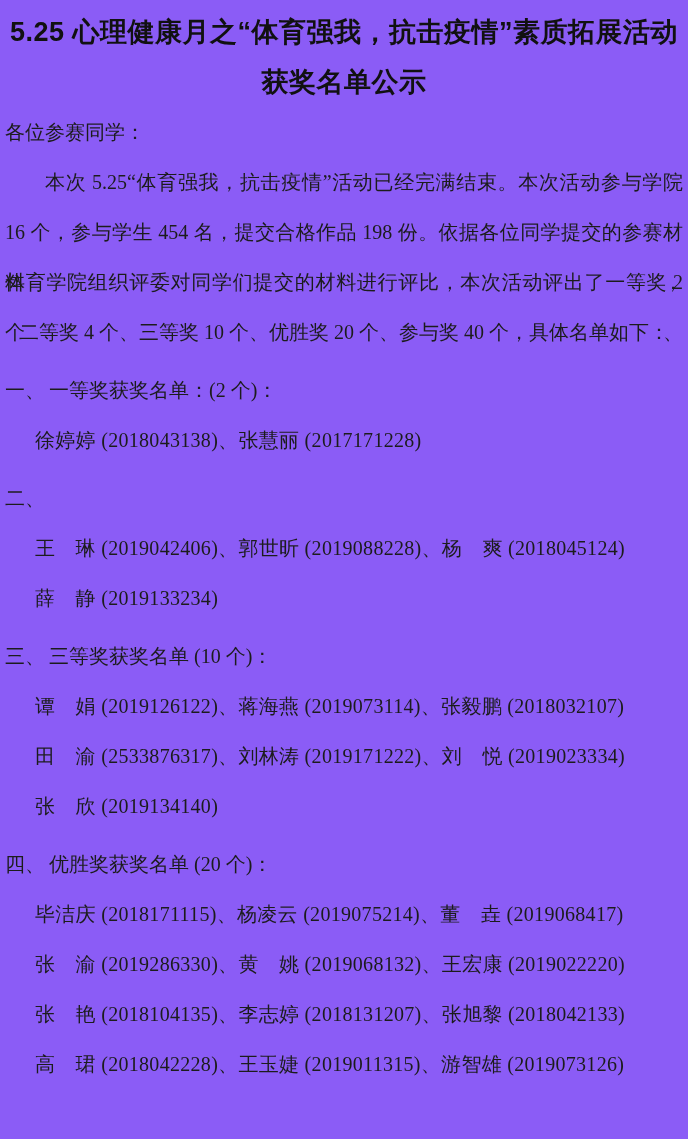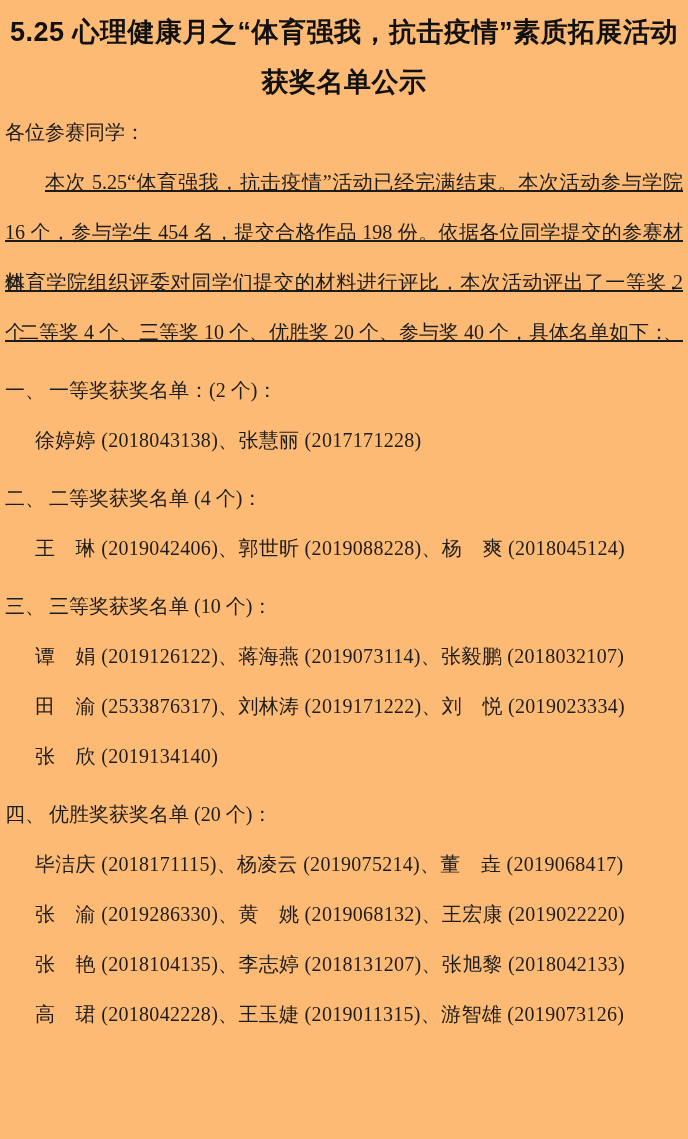--- a/index.html
+++ b/index.html
@@ -3,21 +3,21 @@
 <meta charset="utf-8">
 <style>
   html, body {
     margin: 0;
     padding: 0;
   }
   .doc {
     position: relative;
     width: 688px;
     height: 1139px;
-    background: #fdba74;
+    background: #8b5cf6;
     color: #1c1c1c;
     font-family: "Liberation Serif", serif;
     overflow: hidden;
     box-sizing: border-box;
     padding: 7px 5px 0 5px;
   }
   .title {
     font-family: "Liberation Sans", sans-serif;
     font-weight: bold;
     color: #111;
@@ -42,21 +42,20 @@
   }
   .intro-line {
     display: block;
     line-height: 50px;
     text-align: center;
   }
   .intro-justify {
     text-align: justify;
     text-align-last: justify;
     white-space: normal;
-    text-decoration: underline;
   }
   .indent-2em {
     text-indent: 2em;
   }
   .section {
     margin-top: 8px;
   }
   .section-header .section-number {
     display: inline-block;
     margin-right: 4px;
@@ -88,23 +87,23 @@
     <div class="row section-header">
       <span class="section-number">一、</span>
       <span class="section-title">一等奖获奖名单：(2 个)：</span>
     </div>
     <div class="row winner-line">徐婷婷 (2018043138)、张慧丽 (2017171228)</div>
   </div>
 
   <div class="section">
     <div class="row section-header">
       <span class="section-number">二、</span>
-      <span class="section-title">二等奖获奖名单 (4 个)：</span>
     </div>
     <div class="row winner-line">王　琳 (2019042406)、郭世昕 (2019088228)、杨　爽 (2018045124)</div>
+    <div class="row winner-line">薛　静 (2019133234)</div>
   </div>
 
   <div class="section">
     <div class="row section-header">
       <span class="section-number">三、</span>
       <span class="section-title">三等奖获奖名单 (10 个)：</span>
     </div>
     <div class="row winner-line">谭　娟 (2019126122)、蒋海燕 (2019073114)、张毅鹏 (2018032107)</div>
     <div class="row winner-line">田　渝 (2533876317)、刘林涛 (2019171222)、刘　悦 (2019023334)</div>
     <div class="row winner-line">张　欣 (2019134140)</div>

